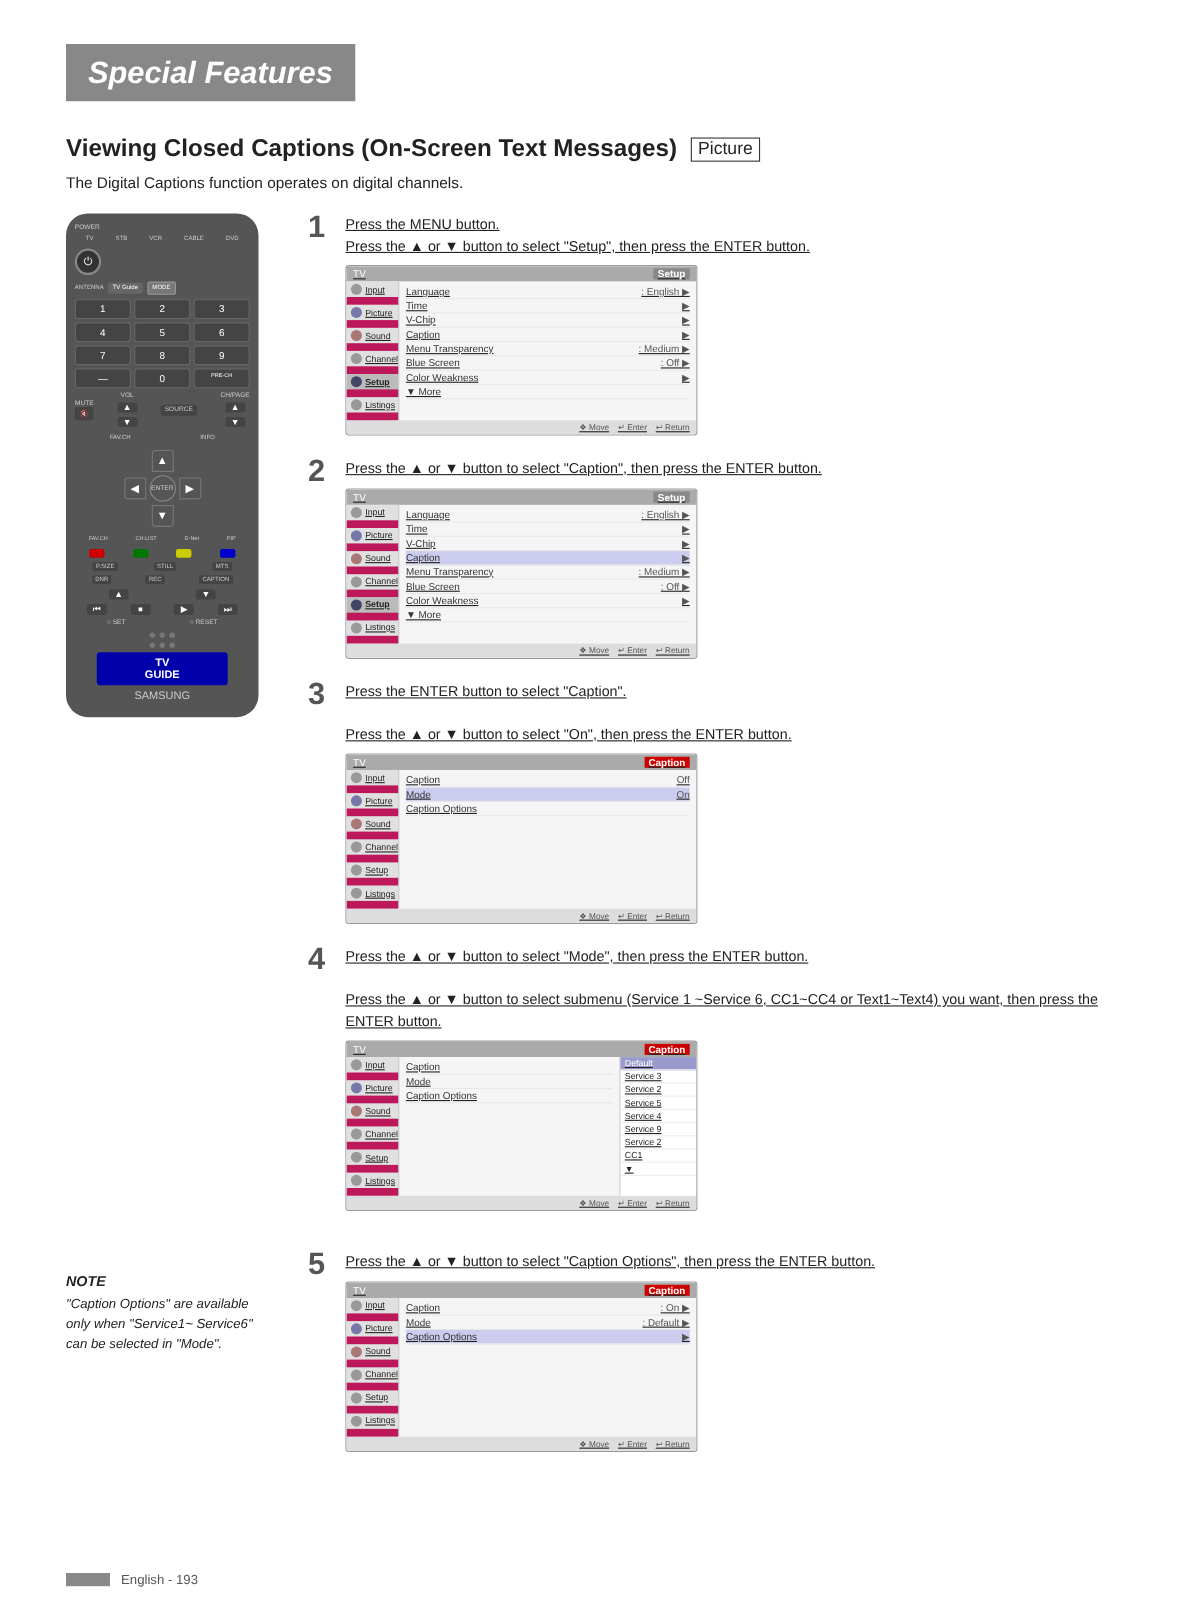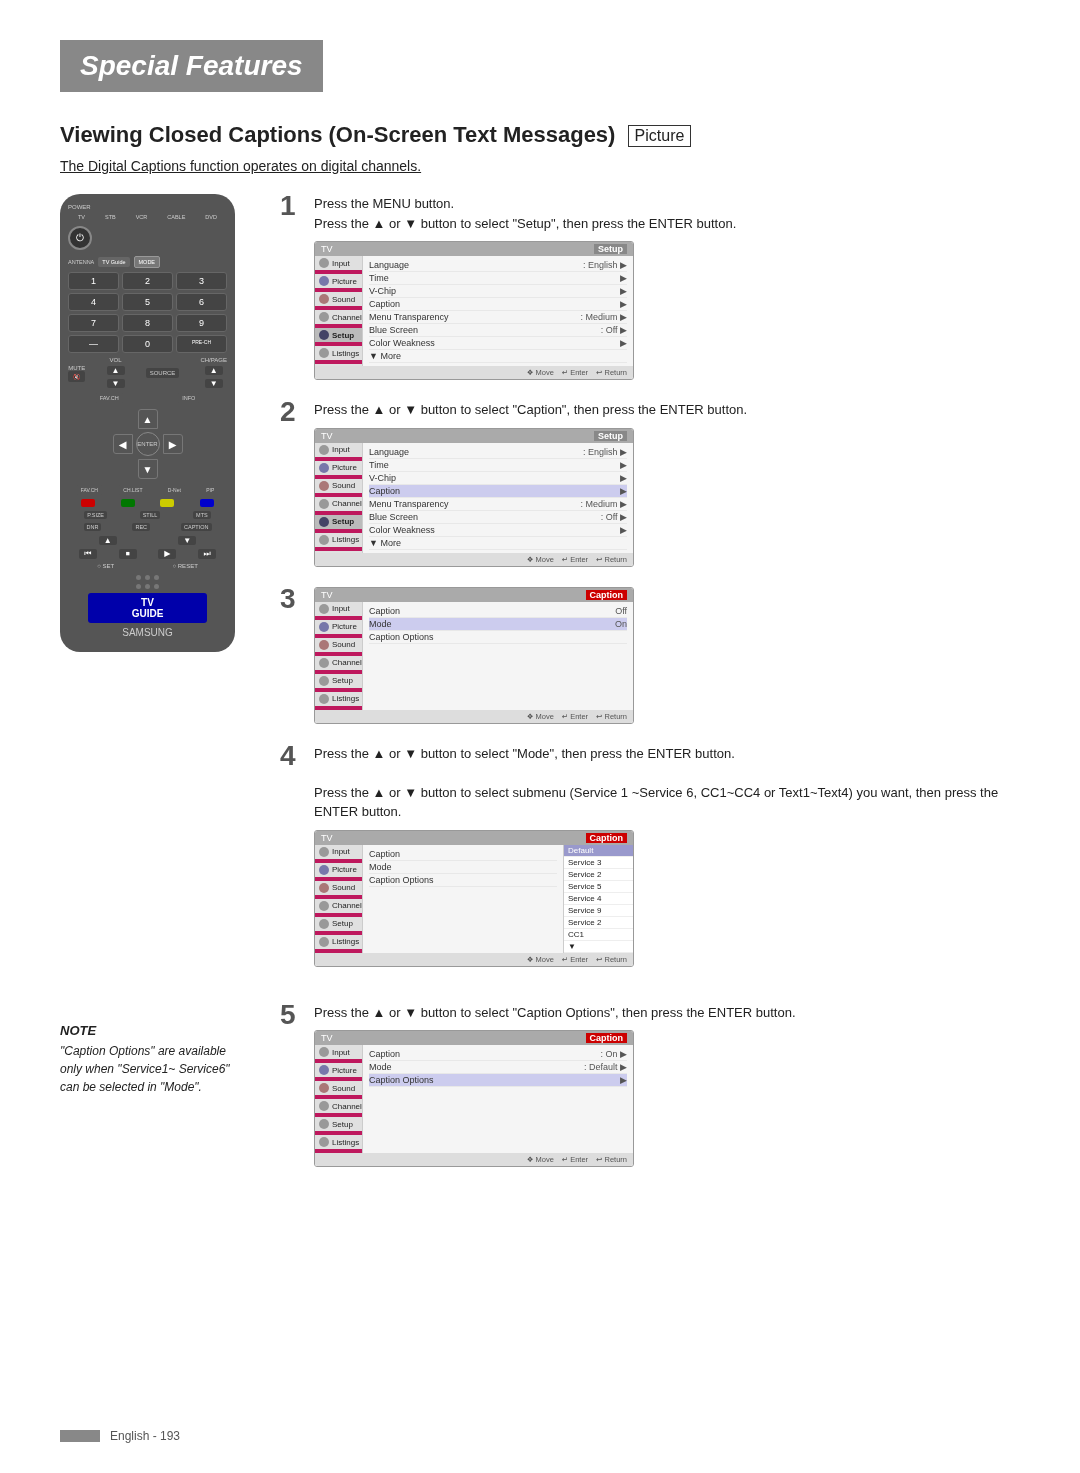--- a/index.html
+++ b/index.html
@@ -37,21 +37,20 @@
       font-size: 16px;
       font-weight: normal;
       display: inline-block;
       margin-left: 6px;
       vertical-align: middle;
     }
 
     .intro-text {
       margin: 0 60px 20px 60px;
       font-size: 14px;
-      text-decoration: underline;
     }
 
     
     .main-content {
       display: flex;
       margin: 0 60px;
       gap: 20px;
     }
 
     
@@ -336,20 +335,21 @@
       font-size: 28px;
       font-weight: bold;
       color: #555;
       flex-shrink: 0;
       width: 24px;
       margin-top: -4px;
     }
 
     .step-content {
       flex: 1;
+      text-decoration: underline;
     }
 
     .step-text {
       font-size: 13px;
       line-height: 1.5;
       margin-bottom: 8px;
     }
 
     
     .tv-screen {
@@ -393,21 +393,21 @@
       background: #e0e0e0;
       border-right: 1px solid #ccc;
     }
 
     .tv-sidebar-item {
       display: flex;
       align-items: center;
       padding: 2px 4px;
       font-size: 8px;
       gap: 3px;
-      border-bottom: 4px solid #be185d;
+      border-bottom: 7px solid #be185d;
     }
 
     .tv-sidebar-item .si-icon {
       width: 10px;
       height: 10px;
       background: #999;
       border-radius: 50%;
       flex-shrink: 0;
     }
     .tv-sidebar-item.active {
@@ -835,20 +835,21 @@
             <span>↵ Enter</span>
             <span>↩ Return</span>
           </div>
         </div>
       </div>
     </div>
 
     <div class="step">
       <div class="step-number">3</div>
       <div class="step-content">
+        <p class="step-text">Press the ENTER button to select "Caption".<br><br>Press the ▲ or ▼ button to select "On", then press the ENTER button.</p>
         <div class="tv-screen">
           <div class="tv-header caption-header">
             <span class="tv-label">TV</span>
             <span class="menu-label">Caption</span>
           </div>
           <div class="tv-body">
             <div class="tv-sidebar">
               <div class="tv-sidebar-item">
                   <div class="si-icon"></div>
                   <span>Input</span>

